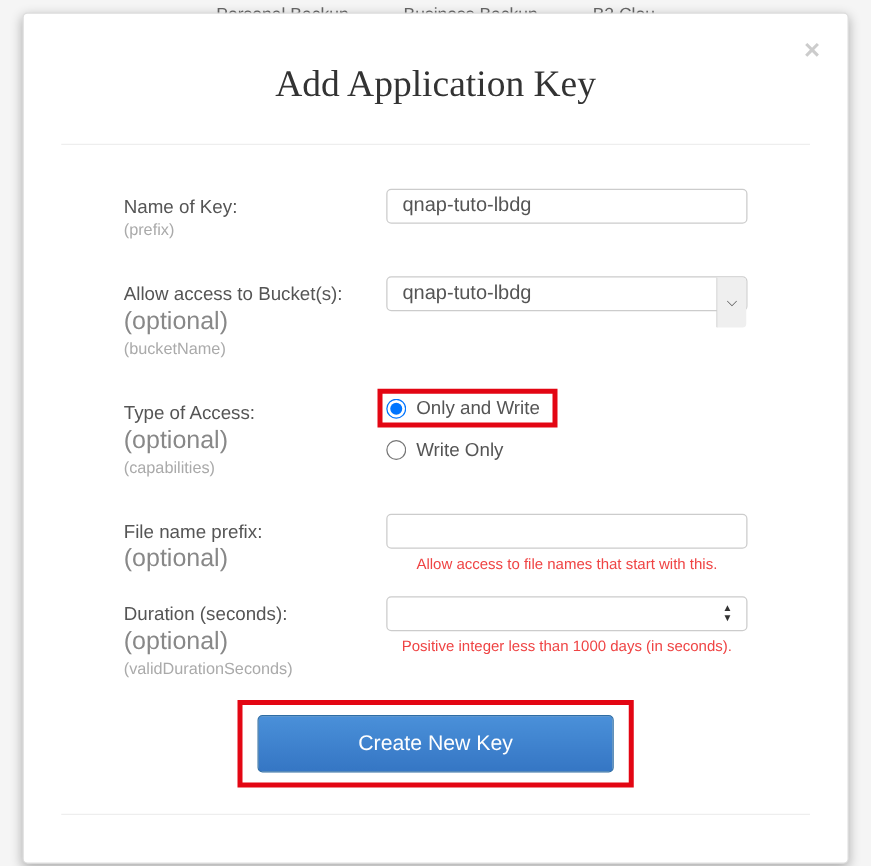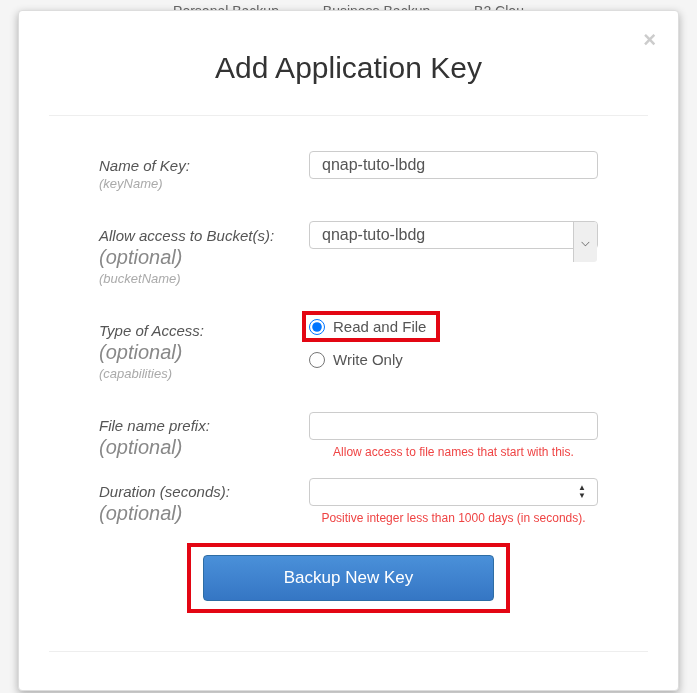--- a/index.html
+++ b/index.html
@@ -44,41 +44,41 @@
     cursor: pointer;
     font-weight: bold;
     line-height: 1;
   }
   .modal-title {
     font-size: 30px;
     font-weight: 300;
     color: #333;
     text-align: center;
     margin: 20px 0 30px 0;
+    font-family: Liberation Serif, serif;
   }
   hr.sep {
     border: none;
     border-top: 1px solid #eee;
     margin: 0;
   }
   .form-body {
     padding: 35px 50px 10px 50px;
     flex: 1;
   }
   .form-row {
     display: flex;
     align-items: flex-start;
     margin-bottom: 30px;
   }
-  .form-row.tight { margin-bottom: 18px; align-items: flex-end; }
+  .form-row.tight { margin-bottom: 18px; }
   .label-col {
     width: 210px;
     flex-shrink: 0;
     padding-top: 6px;
-    font-style: italic;
   }
   .label-main {
     font-size: 15px;
     color: #555;
   }
   .label-sub {
     font-size: 20px;
     color: #888;
     margin-top: 2px;
   }
@@ -191,21 +191,21 @@
 <div class="modal">
   <div class="close-x">×</div>
   <h1 class="modal-title">Add Application Key</h1>
   <hr class="sep">
 
   <div class="form-body">
 
     <div class="form-row">
       <div class="label-col">
         <div class="label-main">Name of Key:</div>
-        <div class="label-tech">(keyName)</div>
+        <div class="label-tech">(prefix)</div>
       </div>
       <div class="input-col">
         <input class="text-input" value="qnap-tuto-lbdg" style="">
       </div>
     </div>
 
     <div class="form-row">
       <div class="label-col">
         <div class="label-main">Allow access to Bucket(s):</div>
         <div class="label-sub">(optional)</div>
@@ -223,21 +223,21 @@
       <div class="label-col">
         <div class="label-main">Type of Access:</div>
         <div class="label-sub">(optional)</div>
         <div class="label-tech">(capabilities)</div>
       </div>
       <div class="input-col">
         <div class="radio-group">
           <div class="highlight-red">
             <label class="radio-item" style="margin-bottom:0">
               <input type="radio" name="access" checked="" style="">
-              <span>Read and File</span>
+              <span>Only and Write</span>
             </label>
           </div>
           <div style="height:12px"></div>
           <label class="radio-item">
             <input type="radio" name="access" style="">
             <span>Write Only</span>
           </label>
         </div>
       </div>
     </div>
@@ -250,36 +250,37 @@
       <div class="input-col">
         <input class="text-input" value="" style="">
         <div class="hint">Allow access to file names that start with this.</div>
       </div>
     </div>
 
     <div class="form-row tight">
       <div class="label-col">
         <div class="label-main">Duration (seconds):</div>
         <div class="label-sub">(optional)</div>
+        <div class="label-tech">(validDurationSeconds)</div>
       </div>
       <div class="input-col">
         <div class="num-wrap">
           <input class="text-input" type="text" value="" style="">
           <div class="spinner">
             <div>▲</div>
               <div>▼</div>
           </div>
         </div>
         <div class="hint">Positive integer less than 1000 days (in seconds).</div>
       </div>
     </div>
 
     <div class="btn-row">
       <div class="btn-primary-wrap">
-        <button class="btn-primary">Backup New Key</button>
+        <button class="btn-primary">Create New Key</button>
       </div>
     </div>
 
   </div>
 
   <hr class="sep">
   <div class="footer">
     
   </div>
 </div>

